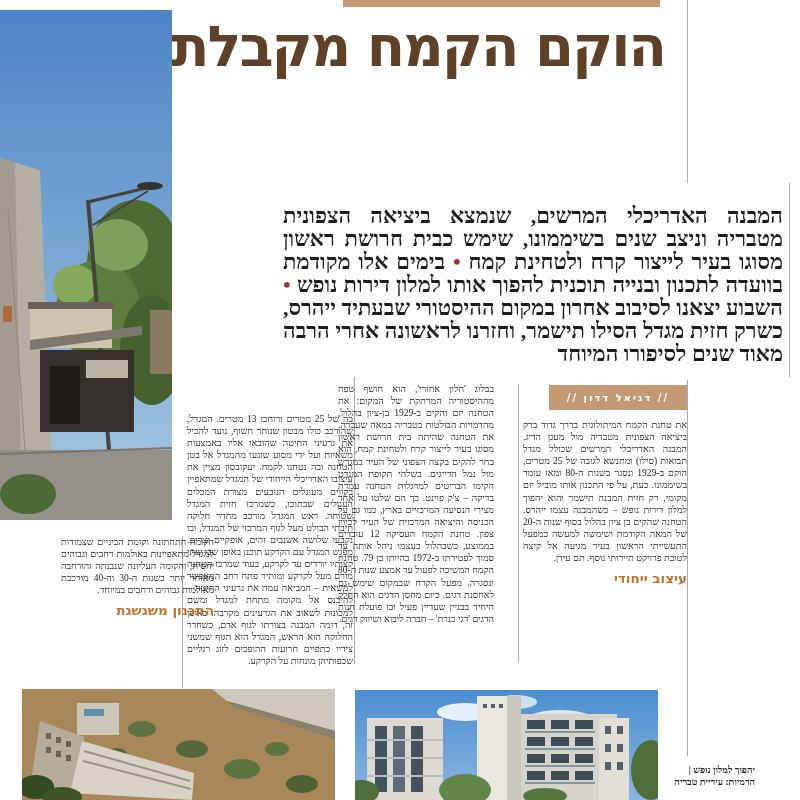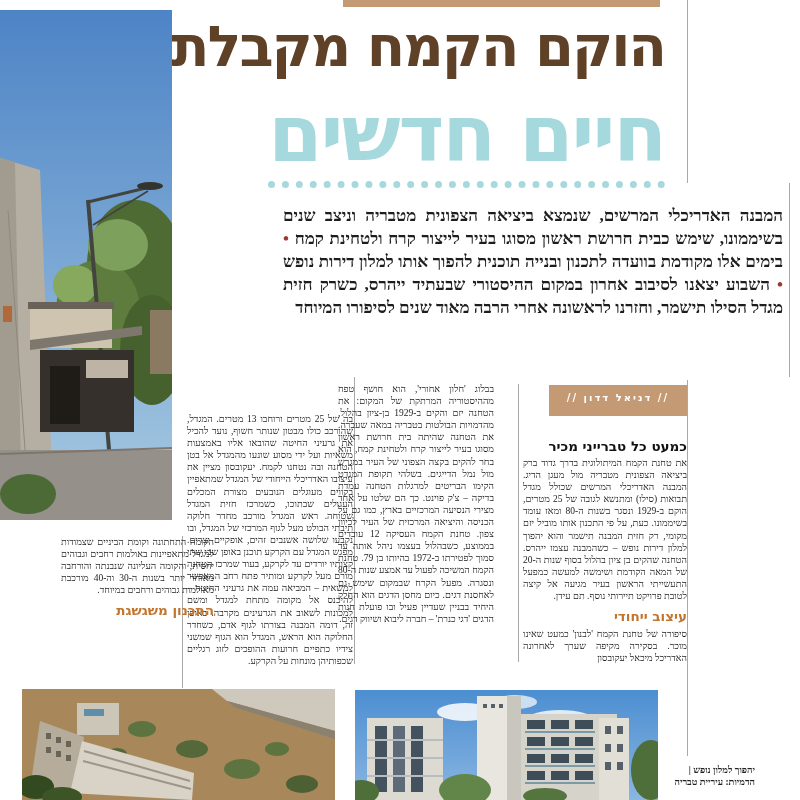--- a/index.html
+++ b/index.html
@@ -7,31 +7,31 @@
         font-family:"Liberation Serif","DejaVu Serif",serif;direction:rtl;}
   .abs{position:absolute;}
   
   #topbar{left:343px;top:0;width:317px;height:7px;background:#c49a74;}
   #hl1{left:175px;top:4px;width:490px;text-align:right;font-family:"DejaVu Sans","Liberation Sans",sans-serif;
        font-weight:800;font-size:56px;line-height:86px;letter-spacing:-2px;color:#5f4127;white-space:nowrap;}
   #hl2{left:175px;top:88px;width:490px;text-align:right;}
   #hl2 span{display:inline-block;font-family:"DejaVu Sans","Liberation Sans",sans-serif;font-weight:800;
        font-size:78px;line-height:92px;letter-spacing:-2px;color:#a5d9dd;
        border-bottom:7px dotted #a5d9dd;padding-bottom:1px;white-space:nowrap;}
-  #subhead{left:283px;top:204px;width:500px;height:144px;font-weight:bold;font-size:17px;
+  #subhead{left:283px;top:204px;width:500px;height:144px;font-weight:bold;font-size:22px;
        line-height:23px;text-align:justify;color:#1d1d1d;}
   .bullet{color:#9c3a32;font-weight:bold;}
   
   .vrule{width:1px;background:#a9a9a9;}
   
   .photo{display:block;}
   
-  #bylineBox{width:138px;height:31px;background:#c49a74;color:#ffffff;text-align:center;
+  #bylineBox{width:138px;height:25px;background:#c49a74;color:#ffffff;text-align:center;
        font-family:"DejaVu Sans","Liberation Sans",sans-serif;font-size:10px;font-weight:bold;
-       letter-spacing:2px;line-height:25px;margin-bottom:22px;}
+       letter-spacing:2px;line-height:25px;margin-bottom:9px;}
   
   .col{font-size:9.5px;line-height:12.1px;text-align:justify;color:#1c1c1c;overflow:hidden;}
   .col p{margin:0 0 2px 0;}
   .lead{font-family:"DejaVu Sans","Liberation Sans",sans-serif;font-weight:bold;font-size:13.5px;
        line-height:16px;color:#111;margin:0 0 3px 0;}
   .osub{font-family:"DejaVu Sans","Liberation Sans",sans-serif;font-weight:bold;font-size:13.5px;
        line-height:16px;color:#c2752f;margin:6px 0 4px 0;}
   #col1{left:523px;top:385px;width:164px;height:284px;}
   #col2{left:338px;top:383px;width:156px;height:291px;}
   #col3{left:187px;top:377px;width:166px;height:290px;margin-top:36px;}
@@ -48,23 +48,20 @@
   <div class="abs" id="topbar"></div>
 
   <div class="abs vrule" style="left:687px;top:0;height:183px;"></div>
   <div class="abs vrule" style="left:789px;top:183px;height:194px;"></div>
   <div class="abs vrule" style="left:687px;top:380px;height:376px;"></div>
   <div class="abs vrule" style="left:518px;top:384px;height:278px;"></div>
   <div class="abs vrule" style="left:354px;top:377px;height:287px;"></div>
   <div class="abs vrule" style="left:182px;top:536px;height:152px;"></div>
 
   <div class="abs" id="hl1">הוקם הקמח מקבלת</div>
-  <div class="abs" id="hl2">
-    <span>חיים חדשים</span>
-  </div>
 
   <div class="abs" id="subhead"><span>המבנה האדריכלי המרשים, שנמצא ביציאה הצפונית מטבריה וניצב שנים בשיממונו, שימש כבית חרושת ראשון מסוגו בעיר לייצור קרח ולטחינת קמח </span><span class="bullet">•</span><span> בימים אלו מקודמת בוועדה לתכנון ובנייה תוכנית להפוך אותו למלון דירות נופש </span><span class="bullet">•</span><span> השבוע יצאנו לסיבוב אחרון במקום ההיסטורי שבעתיד ייהרס, כשרק חזית מגדל הסילו תישמר, וחזרנו לראשונה אחרי הרבה מאוד שנים לסיפורו המיוחד</span></div>
 
   <svg class="abs photo" style="left:0;top:10px;" width="172" height="510" viewBox="0 0 172 510">
     <defs>
       <linearGradient id="sky1" x1="0" y1="0" x2="0" y2="1">
         <stop offset="0" stop-color="#4d84c6"></stop>
           <stop offset="1" stop-color="#a9cbe2"></stop>
       </linearGradient>
     </defs>
@@ -96,24 +93,22 @@
 
     <rect x="0" y="440" width="172" height="70" fill="#96908a"></rect>
     <line x1="0" y1="444" x2="172" y2="438" stroke="#7c766f" stroke-width="2"></line>
     <ellipse cx="28" cy="484" rx="28" ry="20" fill="#4c6a35"></ellipse>
   </svg>
 
   <div class="abs col" id="col1">
     <div id="bylineBox">
       <span>// דניאל דדון //</span>
     </div>
-    <div class="lead">כמעט כל טברייני מכיר</div>
     <p>את טחנת הקמח המיתולוגית בדרך גדוד ברק ביציאה הצפונית מטבריה מול מעגן הדיג. המבנה האדריכלי המרשים שכולל מגדל תבואות (סילו) ומתנשא לגובה של 25 מטרים, הוקם ב-1929 ונסגר בשנות ה-80 ומאז עומד בשיממונו. כעת, על פי התכנון אותו מוביל יזם מקומי, רק חזית המבנה תישמר והוא יהפוך למלון דירות נופש – כשהמבנה עצמו ייהרס. הטחנה שהקים בן ציון בהלול בסוף שנות ה-20 של המאה הקודמת ושימשה למעשה כמפעל התעשייתי הראשון בעיר מגיעה אל קיצה לטובת פרויקט תיירותי נוסף. תם עידן.</p>
     <div class="osub">עיצוב ייחודי</div>
-    <p>סיפורה של טחנת הקמח 'לבנון' כמעט שאינו מוכר. בסקירה מקיפה שערך לאחרונה האדריכל מיכאל יעקובסון</p>
   </div>
 
   <div class="abs col" id="col2">
     <p>בבלוג 'חלון אחורי', הוא חושף טפח מההיסטוריה המרתקת של המקום: את הטחנה יזם והקים ב-1929 בן-ציון בהלול, מהדמויות הבולטות בטבריה במאה שעברה. את הטחנה שהיתה בית חרושת ראשון מסוגו בעיר לייצור קרח ולטחינת קמח, הוא בחר להקים בקצה הצפוני של העיר במגרש מול נמל הדייגים. בשלהי תקופת המנדט הקימו הבריטים למרגלות הטחנה עמדת בדיקה – צ'ק פוינט. כך הם שלטו על אחד מצירי הנסיעה המרכזיים בארץ, כמו גם על הכניסה והיציאה המרכזית של העיר לכיוון צפון. טחנת הקמח העסיקה 12 עובדים בממוצע, כשבהלול בעצמו ניהל אותה עד סמוך לפטירתו ב-1972 בהיותו בן 79. טחנת הקמח המשיכה לפעול עד אמצע שנות ה-80 ונסגרה. מפעל הקרח שבמקום שימש גם לאחסנת דגים. כיום מחסן הדגים הוא החלק היחיד בבניין שעדיין פעיל ובו פועלת חנות הדגים 'דגי כנרת' – חברה ליבוא ושיווק דגים.</p>
   </div>
 
   <div class="abs col" id="col3">
     <p>בה של 25 מטרים ורוחבו 13 מטרים. המגדל, שהורכב כולו מבטון שנותר חשוף, נועד להכיל את גרעיני החיטה שהובאו אליו באמצעות משאיות ועל ידי מסוע שונעו מהמגדל אל בטן הטחנה ובה נטחנו לקמח. יעקובסון מציין את עיצובו האדריכלי הייחודי של המגדל שמתאפיין בקווים מעוגלים הנובעים מצורת המכלים העגולים שבתוכו, כשמרכז חזית המגדל שטוחה. ראש המגדל מורכב מחדר חלוקה תיבתי הבולט מעל לגוף המרכזי של המגדל, ובו נקבעו שלושה אשנבים זהים, אופקיים וצרים. מפגש המגדל עם הקרקע תוכנן באופן שבו שתי קצותיו יורדים עד לקרקע, בעוד שמרכז הטחנה מורם מעל לקרקע ומותיר פתח רחב המאפשר למשאית – המביאה עמה את גרעיני החיטה – להיכנס אל מקומה מתחת למגדל ומשם למכונות לשאוב את הגרעינים מקרבה. באופן זה, דומה המבנה בצורתו לגוף אדם, כשחדר החלוקה הוא הראש, המגדל הוא הגוף שמשני צידיו כתפיים חרועות ההופכים לזוג רגליים שכפותיהן מונחות על הקרקע.</p>
   </div>
 

